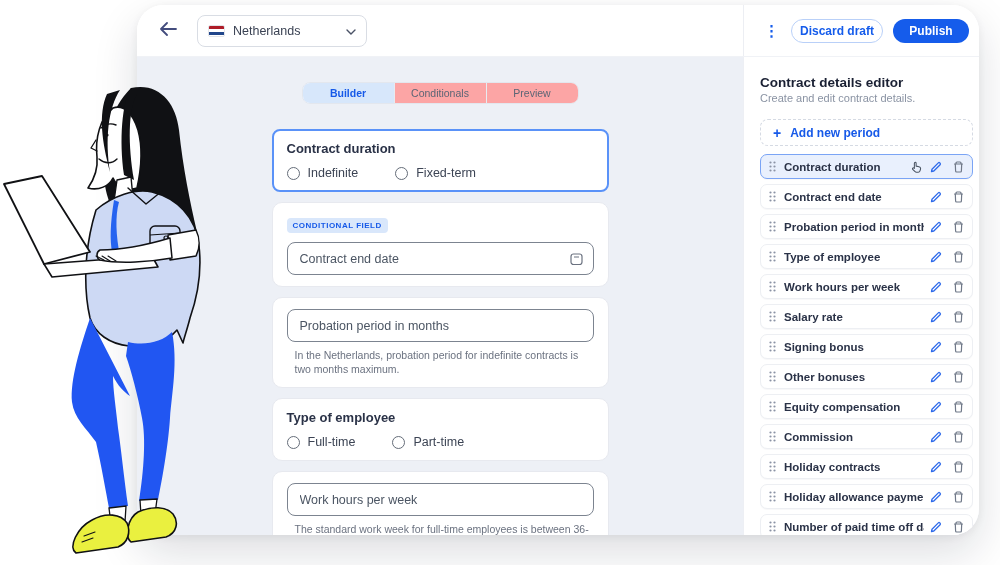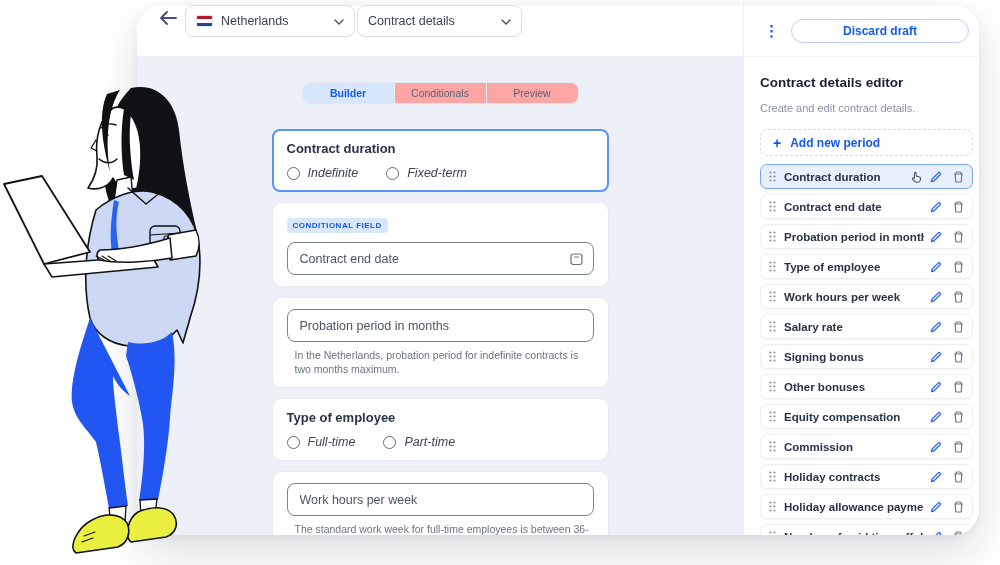--- a/index.html
+++ b/index.html
@@ -6,21 +6,21 @@
   html,body { width:1000px; height:565px; background:#fff; font-family:"Liberation Sans", sans-serif; overflow:hidden; }
   .stage { position:relative; width:1000px; height:565px; background:#fff; }
 
   
   .window { position:absolute; left:137px; top:5px; width:842px; height:530px; background:#fff;
     border-radius:26px; box-shadow:0 18px 45px rgba(15,23,42,.14), 0 2px 8px rgba(15,23,42,.06);
     overflow:hidden; display:flex; flex-direction:column; z-index:1; }
 
   
   .header { height:52px; min-height:52px; background:#fff; display:flex; align-items:stretch; border-bottom:1px solid #f0f2f6; }
-  .header-left { flex:1; display:flex; gap:2px; padding:0 14px 0 16px; }
+  .header-left { flex:1; display:flex; align-items:center; gap:14px; padding:0 14px 0 16px; }
   .back-btn { width:30px; height:30px; display:flex; align-items:center; justify-content:center; cursor:pointer; border-radius:6px; }
   .select-box { height:32px; border:1px solid #d9dde4; border-radius:8px; background:#fff; display:flex; align-items:center;
     gap:8px; padding:0 10px; font-size:12.5px; color:#3a4253; cursor:pointer; }
   .select-box.country { width:170px; }
   .select-box.template { width:165px; }
   .select-box .grow { flex:1; }
   .flag { width:17px; height:12px; border-radius:2px; overflow:hidden; border:1px solid #e2e4e9; display:flex; flex-direction:column; }
   .flag i { flex:1; display:block; }
   .header-right { width:236px; border-left:1px solid #eceef3; display:flex; align-items:center; gap:10px; padding:0 10px 0 18px; }
   .kebab { color:#155CEB; font-size:15px; font-weight:bold; letter-spacing:0; line-height:1; cursor:pointer; padding:4px 2px; }
@@ -36,33 +36,33 @@
   
   .tabs { display:flex; width:277px; margin:0 auto 25px; background:#fff; border:1px solid #e3e7ee; border-radius:8px; overflow:hidden; }
   .tab { flex:1; height:20px; display:flex; align-items:center; justify-content:center; font-size:10.5px; color:#5b6575; cursor:pointer; border-right:1px solid #e8ebf1; background:#fca5a5; }
   .tab:last-child { border-right:none; }
   .tab.active { background:#d7e7fb; color:#1659e8; font-weight:bold; }
 
   
   .card { background:#fff; border:1px solid #e7e9ef; border-radius:10px; padding:11px 14px; margin-bottom:10px; }
   .card.selected { border:2px solid #5a92f8; border-radius:8px; padding:10px 13px; }
   .field-label { font-size:13px; font-weight:bold; color:#2a3247; margin-bottom:10px; }
-  .radio-row { display:flex; gap:28px; align-items:flex-end;font-style:italic; }
+  .radio-row { display:flex; gap:37px; align-items:flex-end; }
   .radio-opt { display:flex; align-items:center; gap:8px; font-size:12.5px; color:#3c4454; cursor:pointer; }
   .radio-circle { width:13px; height:13px; border:1.5px solid #656d79; border-radius:50%; background:#fff; flex:none; }
   .badge { display:inline-block; font-size:8px; font-weight:bold; letter-spacing:.5px; color:#1659e8; background:#d9e7fb; border-radius:4px; padding:3px 6px; margin-bottom:9px; }
   .tinput { position:relative; }
   .tinput input { width:100%; height:33px; border:1px solid #7c8490; border-radius:8px; padding:0 34px 0 12px; font-size:12.5px; color:#3f4754; background:#fff; font-family:"Liberation Sans", sans-serif; outline:none; }
   .tinput input::placeholder { color:#4b5563; opacity:1; }
   .tinput .right-ico { position:absolute; right:10px; top:50%; transform:translateY(-50%); display:flex; }
   .helper { font-size:10.5px; color:#6b7280; margin:6px 2px 0 8px; line-height:1.35; }
 
   
   .sidebar { width:236px; background:#fff; border-left:1px solid #edeff4; padding:14px 6px 0 16px; }
-  .side-title { font-size:13.5px; font-weight:bold; color:#1a2033; margin:4px 0 12px; }
+  .side-title { font-size:13.5px; font-weight:bold; color:#1a2033; margin:4px 0 2px; }
   .side-sub { font-size:11px; color:#8a93a3; margin-bottom:15px; }
   .add-field { border:1.5px dashed #d5dae3; border-radius:8px; height:27px; display:flex; align-items:center; gap:9px; padding:0 12px; color:#1659e8; font-size:12px; font-weight:bold; cursor:pointer; margin-bottom:8px; background:#fff; }
   .add-field .plus { font-size:14px; font-weight:bold; line-height:1; }
   .row { height:25px; margin-bottom:5px; border:1px solid #edeff3; border-radius:7px; background:#fff; display:flex; align-items:center; padding:0 8px; box-shadow:0 1px 1px rgba(20,30,60,.03); cursor:pointer; }
   .row.active { border:1.5px solid #7aa4f5; background:#e9f0fd; }
   .row .lbl { flex:1; min-width:0; margin-left:8px; font-size:11.5px; font-weight:bold; color:#2a3247; white-space:nowrap; overflow:hidden; }
   .row .acts { display:flex; align-items:center; gap:11px; margin-left:6px; }
   .icon-btn { display:flex; cursor:pointer; }
   .cursor-ico { margin-left:2px; display:flex; }
 
@@ -90,31 +90,25 @@
               <i style="background:#AE1C28"></i>
               <i style="background:#fff"></i>
               <i style="background:#21468B"></i>
             </span>
           <span>Netherlands</span>
           <span class="grow"></span>
           <span><svg width="10" height="6" viewBox="0 0 10 6">
                 <path d="M1 1 L5 5 L9 1" fill="none" stroke="#4a5266" stroke-width="1.4" stroke-linecap="round"></path>
               </svg></span>
         </div>
-        <div class="select-box template">
-          <span>Contract details</span>
-          <span class="grow"></span>
-          <span><svg width="10" height="6" viewBox="0 0 10 6">
-                <path d="M1 1 L5 5 L9 1" fill="none" stroke="#4a5266" stroke-width="1.4" stroke-linecap="round"></path>
-              </svg></span>
-        </div>
       </div>
       <div class="header-right">
         <div class="kebab">⋮</div>
         <div class="btn ghost">Discard draft</div>
+        <div class="btn primary">Publish</div>
       </div>
     </div>
 
     <div class="body">
 
       <div class="canvas">
         <div class="builder-col">
 
           <div class="tabs">
             <div class="tab active">Builder</div>

